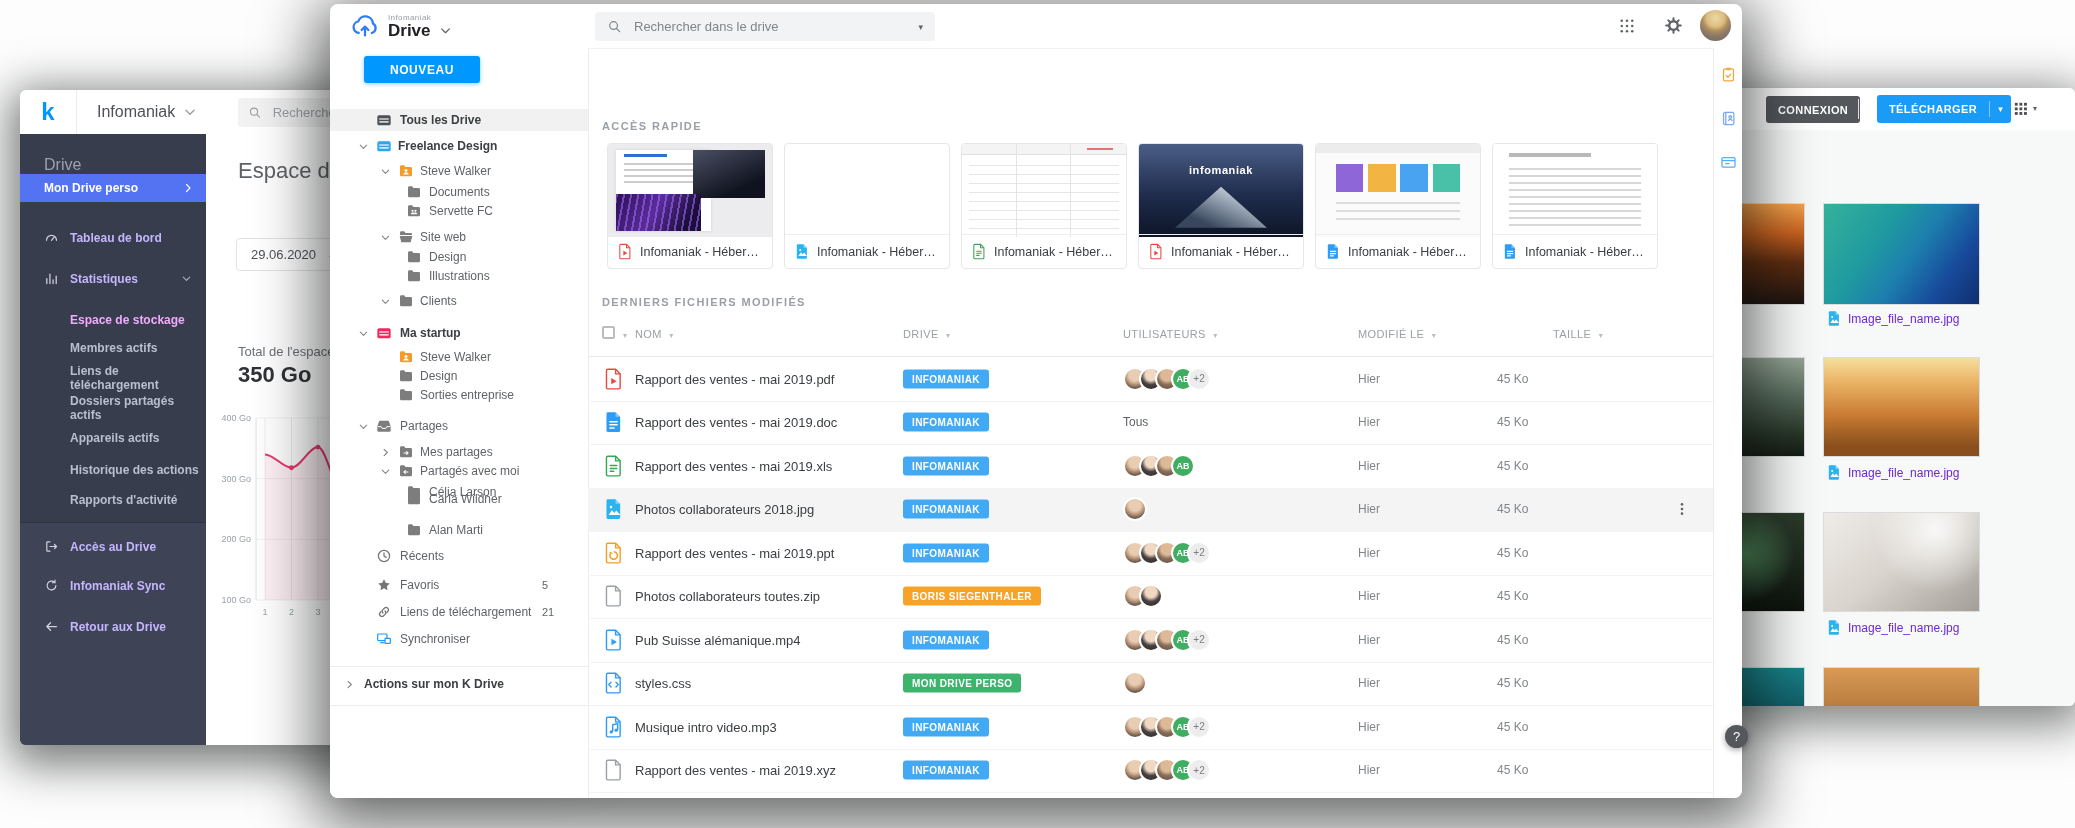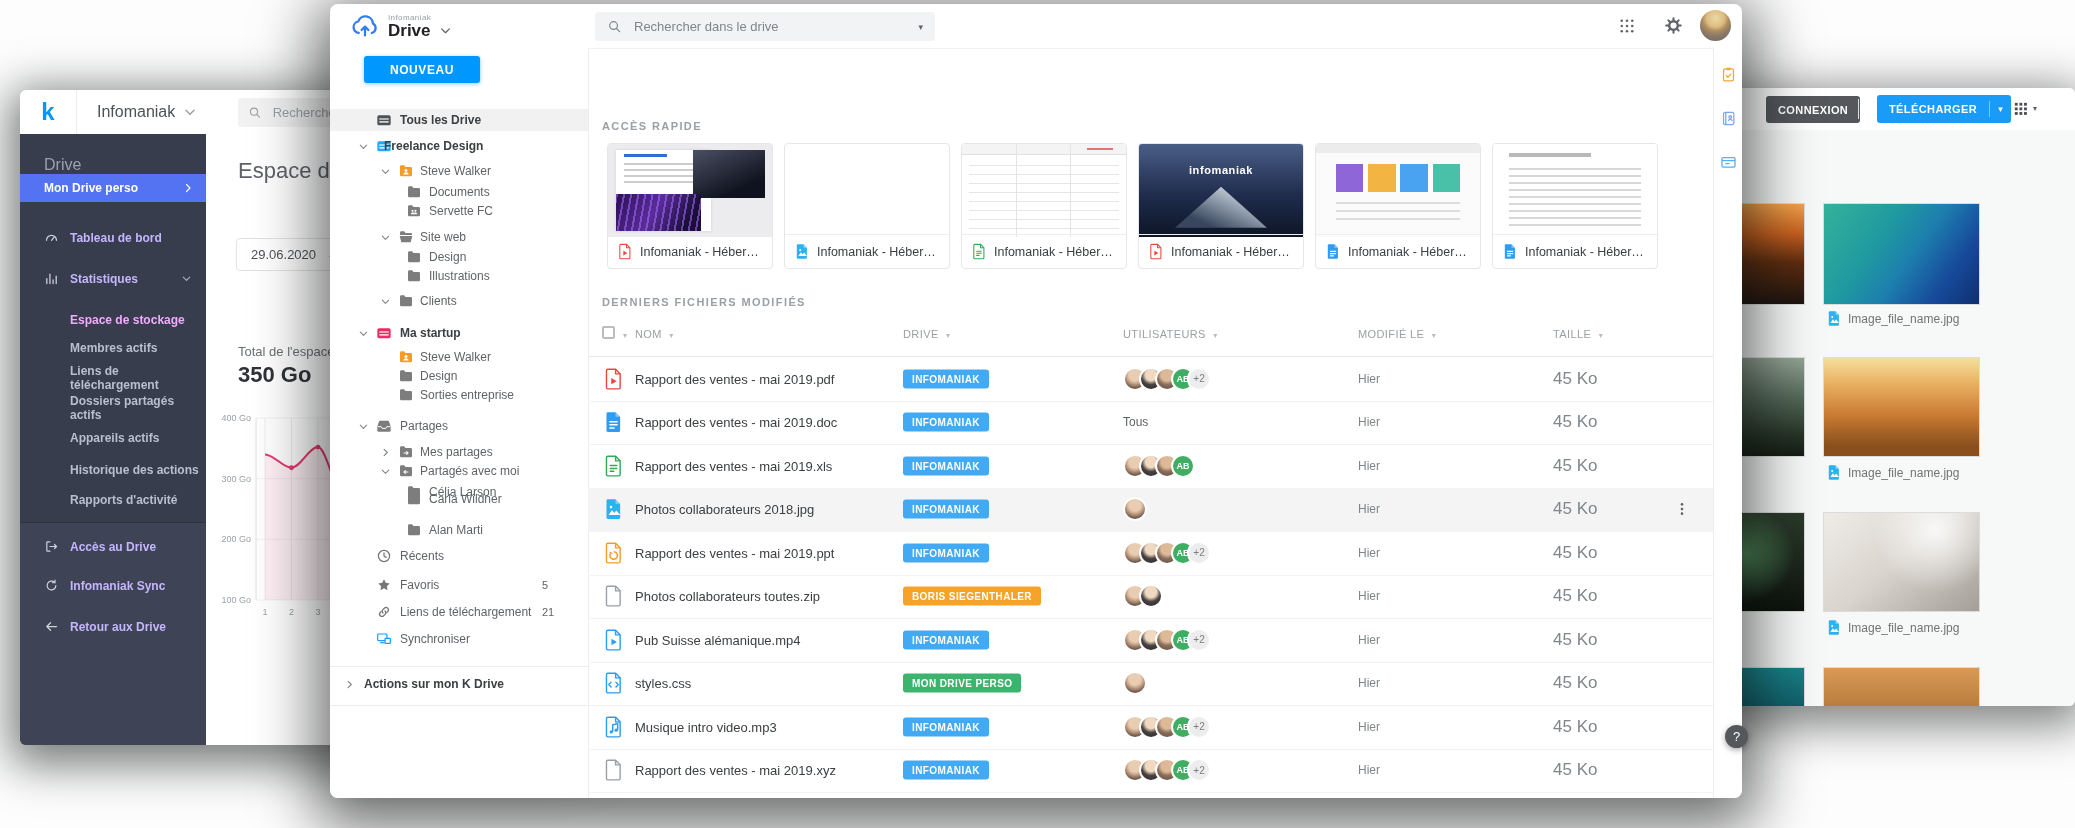--- a/index.html
+++ b/index.html
@@ -112,21 +112,21 @@
   .av{width:24px;height:24px;border-radius:50%;border:2px solid #fff;box-sizing:border-box;margin-left:-8px;flex:none;
       display:flex;align-items:center;justify-content:center}
   .av:first-child{margin-left:0}
   .avp1{background:radial-gradient(circle at 50% 30%,#e9cdb2 0 34%,#c9a285 50%,#6b5a4e 76%,#4a3f38 100%)}
   .avp2{background:radial-gradient(circle at 50% 30%,#f0d9c0 0 32%,#4a4242 56%,#282424 100%)}
   .avp3{background:radial-gradient(circle at 50% 30%,#ddb998 0 34%,#8a6f5c 56%,#594a40 100%)}
   .av.ab{background:#3fae62;color:#fff;font-size:9px;font-weight:bold}
   .av.plus{background:#ededed;color:#7a7f84;font-size:10px}
   .utext{left:535px;font-size:12px;color:#5f6368}
   .mcol{left:770px;font-size:12px;color:#80868b}
-  .scol{left:965px;font-size:17px;color:#80868b}
+  .scol{left:909px;font-size:12px;color:#80868b}
   .rdots{left:1086px;width:16px;height:16px;cursor:pointer}
 
   
   .t1{background:#ececee}
   .t1 .a{left:5%;top:6%;width:58%;height:88%;background:#fff;box-shadow:0 0 3px rgba(0,0,0,.12)}
   .t1 .b{right:4%;top:6%;width:44%;height:52%;background:linear-gradient(155deg,#4a5064,#10131f 75%)}
   .t1 .c{left:5%;bottom:6%;width:52%;height:40%;background:repeating-linear-gradient(100deg,rgba(167,108,255,.55) 0 2px,transparent 2px 7px),linear-gradient(120deg,#2b0f55,#5a2d9a 45%,#1b0f3a 82%)}
   .t1 .d{left:10%;top:11%;width:26%;height:3px;background:#2f6fd0}
   .t1 .e{left:10%;top:20%;width:42%;height:26%;background:repeating-linear-gradient(#cdcdcd 0 1.5px,transparent 1.5px 6px)}
   .t2{background:linear-gradient(115deg,#2f86ea,#1e62d8 60%,#2b74e0)}
@@ -160,21 +160,21 @@
   .rw-conn{position:absolute;left:191px;top:8px;height:27px;padding:0 12px;background:#54575c;color:#fff;font-size:11px;
            font-weight:bold;border:none;border-radius:3px;letter-spacing:.4px;cursor:pointer}
   .rw-vsep{position:absolute;left:283px;top:11px;width:1px;height:20px;background:#ddd}
   .rw-dl{position:absolute;left:302px;top:7px;height:28px;background:#1a9bf7;border-radius:3px;display:flex;align-items:center;cursor:pointer}
   .rw-dl .lb{color:#fff;font-size:11px;font-weight:bold;letter-spacing:.4px;padding:0 12px}
   .rw-dl .cr{color:#fff;font-size:9px;padding:0 8px;border-left:1px solid rgba(255,255,255,.45);height:16px;display:flex;align-items:center}
   .rw-grid{position:absolute;left:437px;top:12px;width:17px;height:17px}
   .rw-gcar{position:absolute;left:458px;top:16px;font-size:8px;color:#5f6368}
   .rw-body{position:absolute;left:0;right:0;top:42px;bottom:0;background:#f7f8f8;border-radius:0 0 6px 6px;overflow:hidden}
   .rimg{position:absolute;border:1px solid #dcdcdc;box-sizing:border-box}
-  .rlabel{position:absolute;display:flex;align-items: center;gap:7px;font-size:12px;color:#737373;white-space:nowrap}
+  .rlabel{position:absolute;display:flex;align-items: center;gap:7px;font-size:12px;color:#6d28d9;white-space:nowrap}
   .rlabel .fic{width:14px;height:17px}
   .ph1{background:linear-gradient(180deg,#f2a24b 0%,#c45f1f 30%,#5f2d10 58%,#1d1410 100%)}
   .ph2{background:linear-gradient(125deg,#35b29a 0%,#1f9aa0 35%,#1d7fae 55%,#174a9b 78%,#0f2f6e 100%)}
   .ph3{background:linear-gradient(180deg,#93a393 0%,#55695a 40%,#273527 78%,#141d15 100%)}
   .ph4{background:linear-gradient(180deg,#f6df9f 0%,#eab263 25%,#c97c33 58%,#8a4f1d 90%)}
   .ph5{background:radial-gradient(ellipse at 40% 42%,rgba(120,220,140,.55),transparent 60%),linear-gradient(180deg,#2c3b2b 0%,#1a241a 60%,#0d120d 100%)}
   .ph6{background:radial-gradient(circle at 72% 18%,rgba(255,255,255,.85),transparent 45%),linear-gradient(140deg,#efece8 0%,#d9d4cd 48%,#a39e97 100%)}
   .ph7{background:linear-gradient(180deg,#19828a 0%,#0d4f58 60%,#072e35 100%)}
   .ph8{background:linear-gradient(180deg,#d89a55 0%,#b4763a 50%,#8a5322 100%)}
 
@@ -394,21 +394,21 @@
               <path d="M5 9l7 7 7-7" fill="none" stroke="#80868b" stroke-width="2.4" stroke-linecap="round" stroke-linejoin="round"></path>
             </svg>
           </span>
           <span class="ic ti" style="left: 46px;">
             <svg viewBox="0 0 24 24" xmlns="http://www.w3.org/2000/svg">
               <rect x="2" y="5" width="20" height="15" rx="2.5" fill="#29a7f2"></rect>
               <rect x="4.5" y="9.2" width="15" height="2.4" rx="1.2" fill="#fff" opacity=".75"></rect>
               <rect x="4.5" y="13.6" width="15" height="2.4" rx="1.2" fill="#fff" opacity=".75"></rect>
             </svg>
           </span>
-          <span class="lb" style="left: 54px;">Freelance Design</span>
+          <span class="lb" style="left: 68px;">Freelance Design</span>
         </div>
         <div class="trow" style="top: 112px;">
           <span class="ic ch" style="left: 50px;">
             <svg viewBox="0 0 24 24" xmlns="http://www.w3.org/2000/svg">
               <path d="M5 9l7 7 7-7" fill="none" stroke="#80868b" stroke-width="2.4" stroke-linecap="round" stroke-linejoin="round"></path>
             </svg>
           </span>
           <span class="ic ti" style="left: 68px;">
             <svg viewBox="0 0 24 24" xmlns="http://www.w3.org/2000/svg">
               <path d="M3 5.5A2 2 0 0 1 5 3.5h4.2l2 2.5H19a2 2 0 0 1 2 2V18a2 2 0 0 1-2 2H5a2 2 0 0 1-2-2z" fill="#f59b28"></path>

